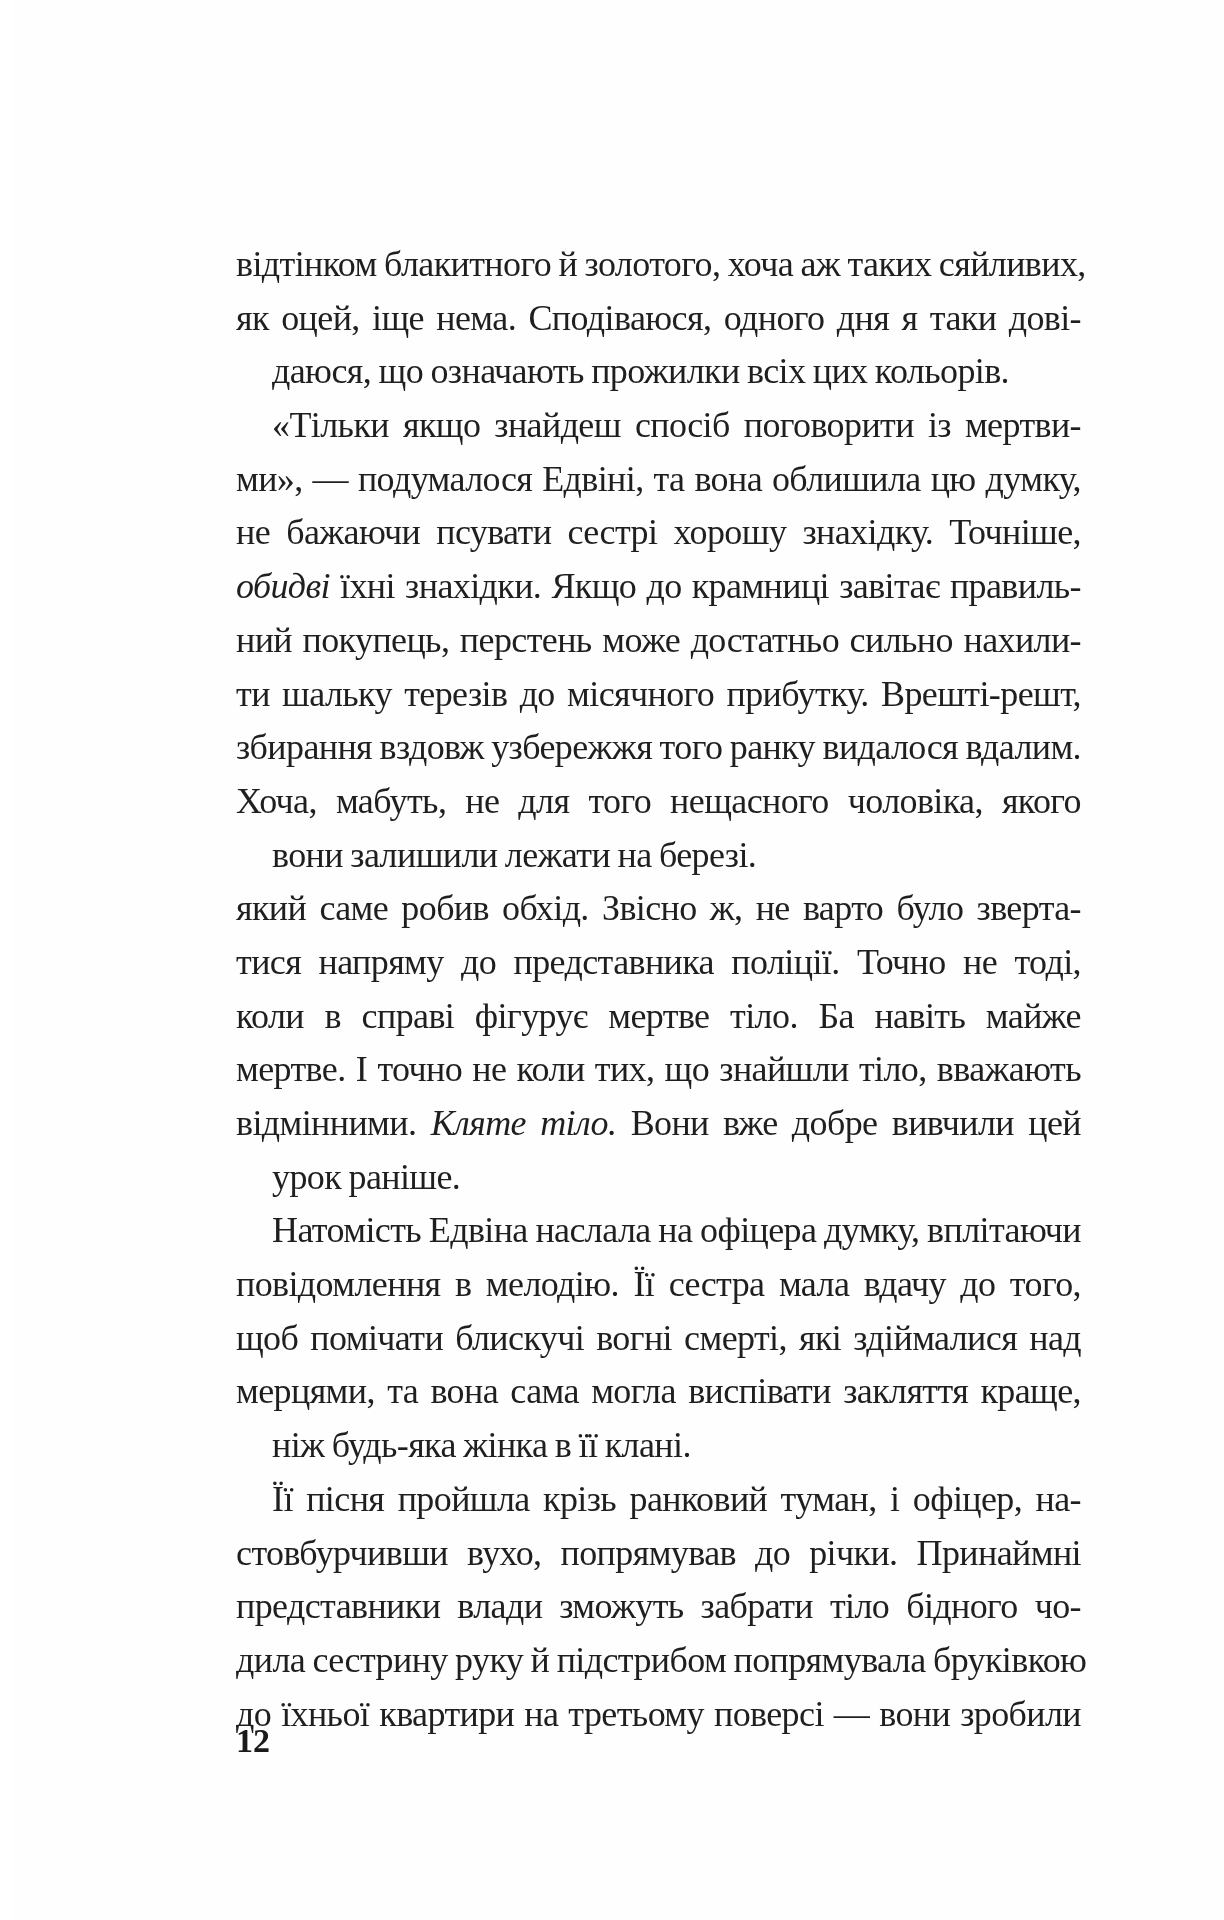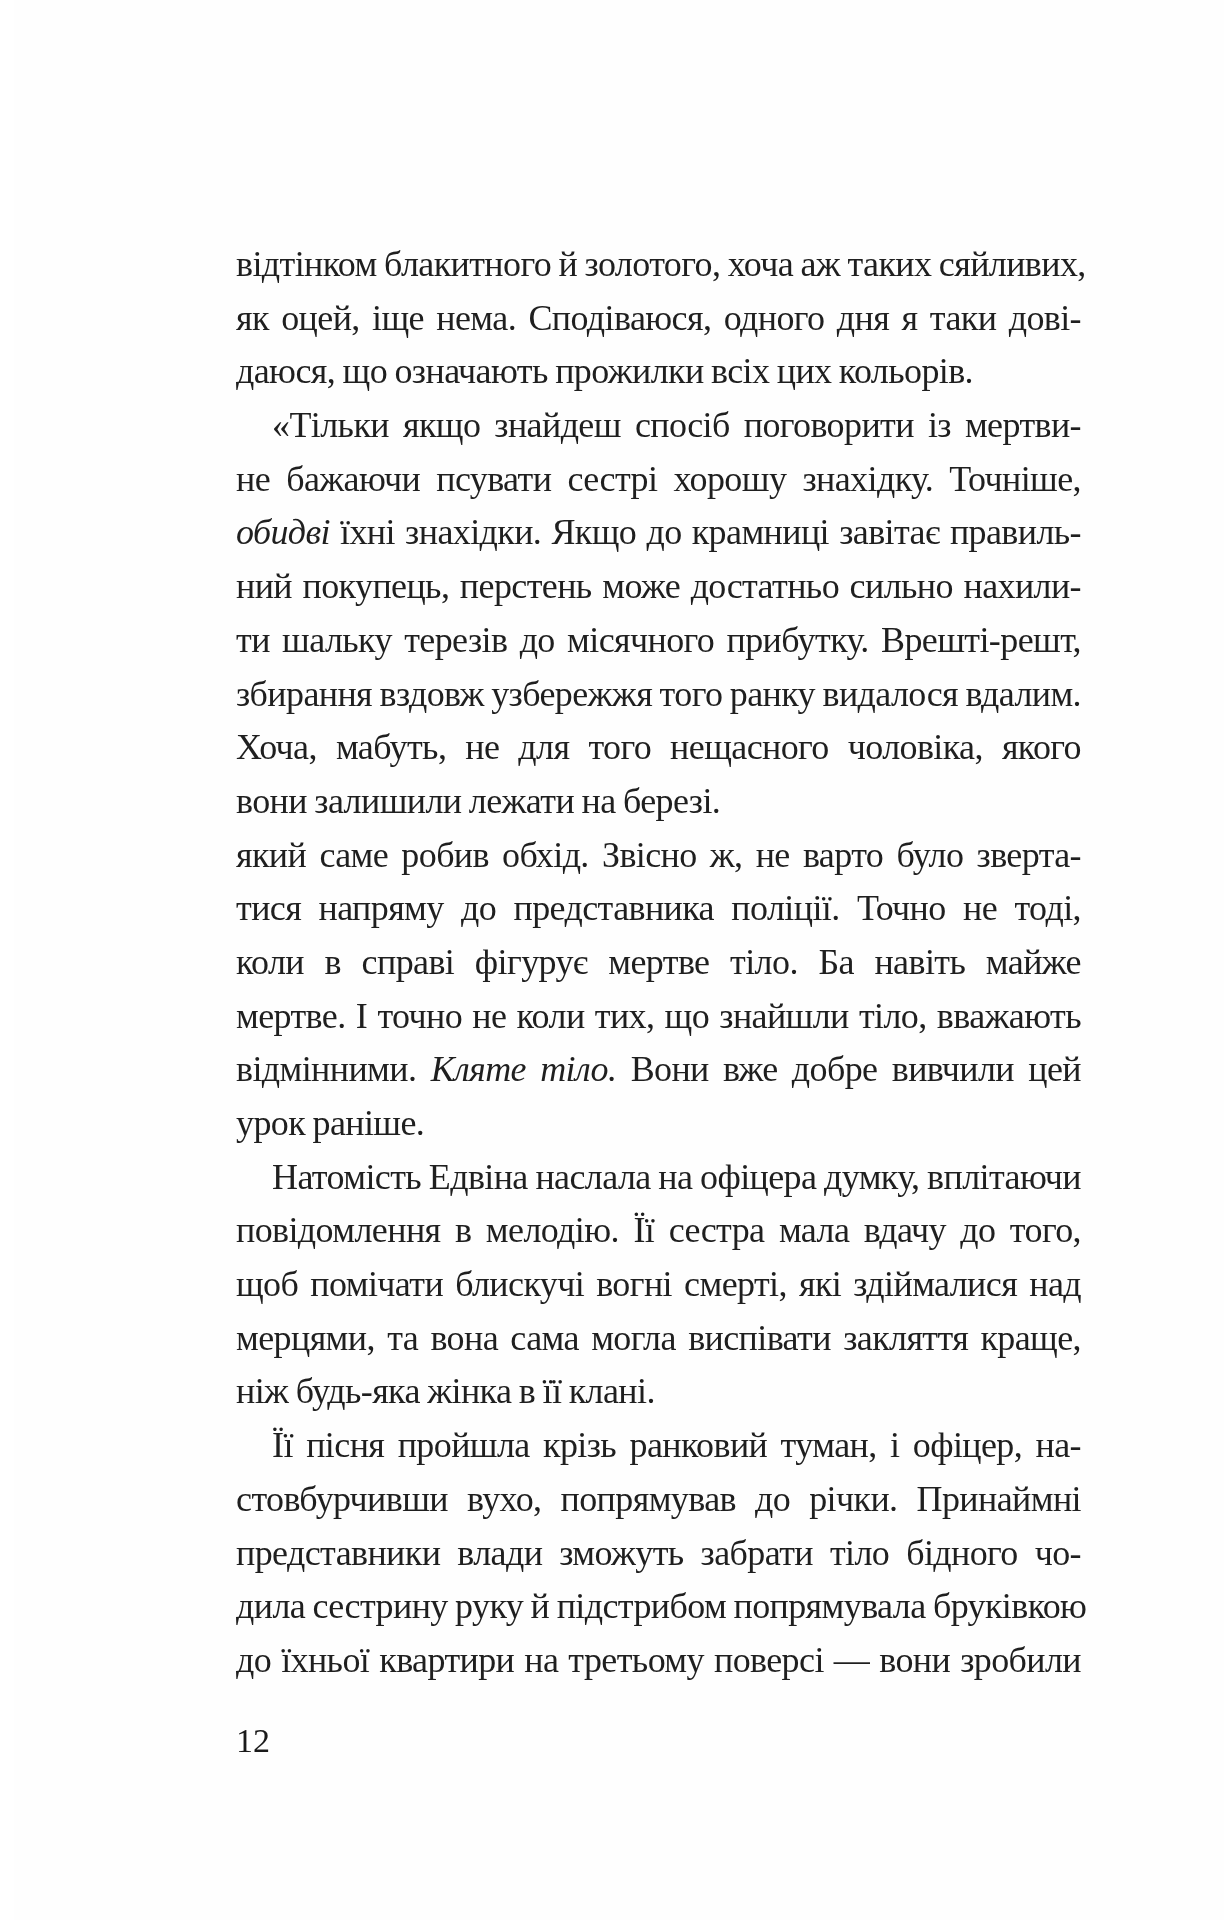--- a/index.html
+++ b/index.html
@@ -23,45 +23,47 @@
   .line {
     display: block;
     text-align: justify;
     text-align-last: justify;
     white-space: nowrap;
     height: 53.7px;
     overflow: visible;
   }
   .line.last {
     text-align-last: left;
+    margin-left: 36px;
   }
   .line.indent { padding-left: 36px; }
   em { font-style: italic; margin-top: 14px; }
   .page-number {
     position: absolute;
     left: 222px;
     top: 1722px;
     font-family: "Liberation Serif", "DejaVu Serif", serif;
-    font-weight: normal;
+    font-weight: bold;
     font-size: 34px;
     color: #1a1a1a;
   }
 </style>
 </head>
 <body>
 
 <div class="page">
   <div class="text-block" id="text-block">
       <div>
         <span class="line">відтінком блакитного й золотого, хоча аж таких сяйливих,</span>
         <span class="line">як оцей, іще нема. Сподіваюся, одного дня я таки дові-</span>
         <span class="line last">даюся, що означають прожилки всіх цих кольорів.</span>
       </div>
       <div>
         <span class="line indent">«Тільки якщо знайдеш спосіб поговорити із мертви-</span>
+        <span class="line">ми», — подумалося Едвіні, та вона облишила цю думку,</span>
         <span class="line">не бажаючи псувати сестрі хорошу знахідку. Точніше,</span>
         <span class="line"><em>обидві</em><span> їхні знахідки. Якщо до крамниці завітає правиль-</span></span>
         <span class="line">ний покупець, перстень може достатньо сильно нахили-</span>
         <span class="line">ти шальку терезів до місячного прибутку. Врешті-решт,</span>
         <span class="line">збирання вздовж узбережжя того ранку видалося вдалим.</span>
         <span class="line">Хоча, мабуть, не для того нещасного чоловіка, якого</span>
         <span class="line last">вони залишили лежати на березі.</span>
       </div>
       <div>
         <span class="line">який саме робив обхід. Звісно ж, не варто було зверта-</span>

